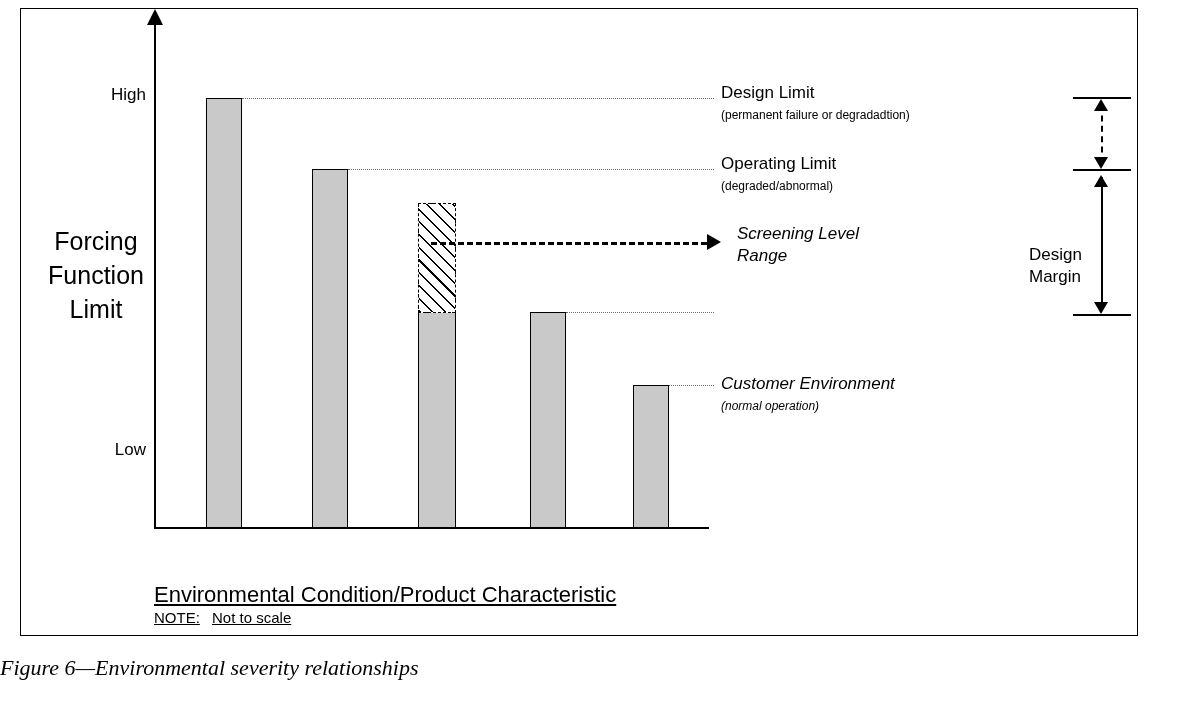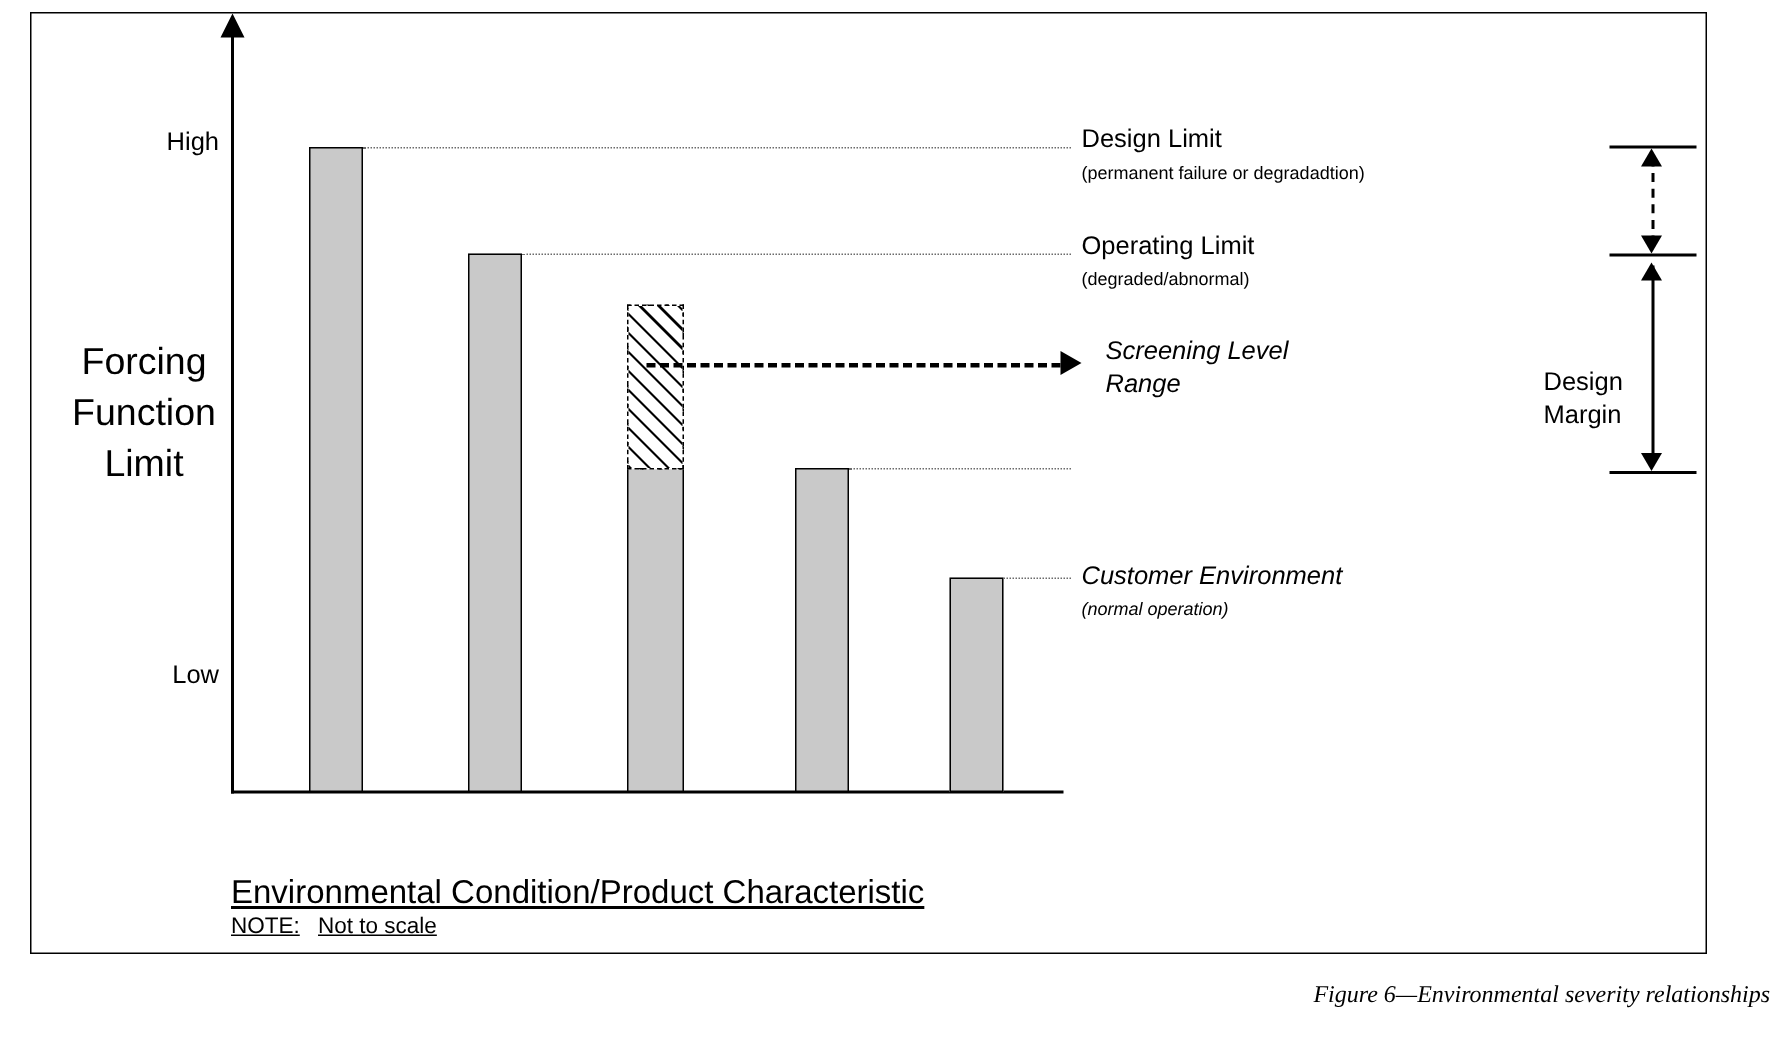--- a/index.html
+++ b/index.html
@@ -229,24 +229,24 @@
     line-height: 22px;
     margin-top: 35px;
   }
 
   
   #caption {
     position: absolute;
     left: 0;
     top: 655px;
     width: 1180px;
-    text-align: right;
+    text-align: left;
     font-family: "Liberation Serif", serif;
     font-style: italic;
-    font-size: 16px;
+    font-size: 22px;
   }
 </style>
 </head>
 <body>
 
 <div id="figure-frame">
 
   <div id="y-axis" class="axis-line"></div>
   <div id="y-axis-arrow"></div>
   <div id="x-axis" class="axis-line"></div>

